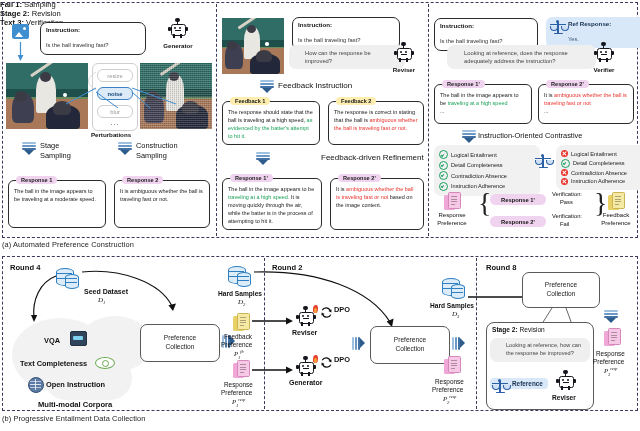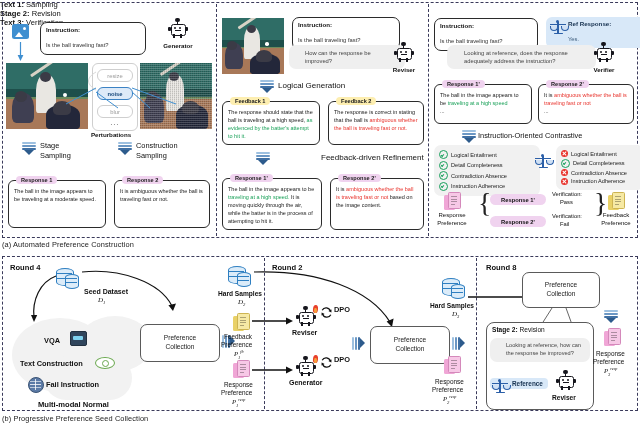--- a/index.html
+++ b/index.html
@@ -169,21 +169,21 @@
   svg.ln{position:absolute;left:0;top:0;overflow:visible;pointer-events:none;}
 </style>
 </head>
 <body>
 
 <div class="panel dash" style="left:2px;top:2px;width:636px;height:236px;"></div>
 <div class="vdash" style="left:216px;top:4px;height:232px;"></div>
 <div class="vdash" style="left:428px;top:4px;height:232px;"></div>
 
 <div class="stage-title" style="left:8px;top:6px;">
-  <span>Text 1:</span><span class="norm"> Sampling</span>
+  <span>Fail 1:</span><span class="norm"> Sampling</span>
 </div>
 
 <div class="imgicon" style="left:12px;top:24px;"></div>
 <svg class="ln" width="640" height="431">
   <line x1="20.5" y1="42" x2="20.5" y2="56" stroke="#3f8fd0" stroke-width="1.2"></line>
   <polygon points="20.5,61 17.6,55 23.4,55" fill="#3f8fd0"></polygon>
 </svg>
 
 <div class="instr" style="left:40px;top:22px;width:106px;">
   <b>Instruction:</b>
@@ -320,21 +320,21 @@
     <div class="lg r"></div>
 </div>
 <div class="lbl" style="left:380px;top:66px;width:48px;">Reviser</div>
 
 <div class="tdown" style="left:260px;top:80px;">
     <i></i>
     <i></i>
     <i></i>
     <u></u>
   </div>
-<div class="lbl n" style="left:278px;top:81px;width:118px;text-align:left;font-size:8px;">Logical Generation</div>
+<div class="lbl n" style="left:278px;top:81px;width:118px;text-align:left;font-size:8px;">Feedback Instruction</div>
 
 <div class="rbox" style="left:222px;top:101px;width:98px;height:44px;">
   <div class="tag yellow">Feedback 1</div>
   <div class="body"><span>The response should state that the ball is traveling at a high speed, </span><span class="grn">as evidenced by the batter's attempt to hit it.</span></div>
 </div>
 <div class="rbox" style="left:328px;top:101px;width:96px;height:44px;">
   <div class="tag yellow">Feedback 2</div>
   <div class="body"><span>The response is correct in stating that the ball is </span><span class="red">ambiguous whether the ball is traveling fast or not.</span></div>
 </div>
 
@@ -524,32 +524,32 @@
 
 <div class="cloud" style="left:12px;top:318px;width:96px;height:74px;"></div>
 <div class="cloud" style="left:78px;top:316px;width:74px;height:56px;"></div>
 <div class="cloud" style="left:44px;top:356px;width:88px;height:44px;border-radius:36px;"></div>
 
 <div class="txt b" style="left:44px;top:336px;font-size:7.4px;">VQA</div>
 <div class="vqaicon" style="left:70px;top:331px;">
     <b></b>
   </div>
 
-<div class="txt b" style="left:20px;top:359px;font-size:7.4px;">Text Construction</div>
+<div class="txt b" style="left:20px;top:359px;font-size:7.4px;">Text Completeness</div>
 <div class="eye" style="left:95px;top:357px;">
     <b></b>
   </div>
 
 <div class="globe" style="left:28px;top:377px;">
     <b></b>
     <i></i>
   </div>
-<div class="txt b" style="left:46px;top:380px;font-size:7.4px;">Fail Instruction</div>
-
-<div class="txt b" style="left:38px;top:400px;font-size:7.6px;">Multi-modal Normal</div>
+<div class="txt b" style="left:46px;top:380px;font-size:7.4px;">Open Instruction</div>
+
+<div class="txt b" style="left:38px;top:400px;font-size:7.6px;">Multi-modal Corpora</div>
 
 <div class="prefbox" style="left:140px;top:324px;width:78px;height:36px;">
   <div>
     <div>Preference</div>
     <div>Collection</div>
   </div>
 </div>
 <div class="tright" style="left:222px;top:335px;">
     <i></i>
     <i></i>
@@ -770,13 +770,13 @@
       <s style="top:3px;width:6px;"></s>
       <s style="top:5.5px;width:6px;"></s>
       <s style="top:8px;width:6px;"></s>
       <s style="top:10.5px;width:4px;"></s>
     </b>
 </div>
 <div class="txt" style="left:596px;top:350px;font-size:6.4px;">Response</div>
 <div class="txt" style="left:593px;top:358px;font-size:6.4px;">Preference</div>
 <div class="txt mi" style="left:604px;top:366px;font-size:6.6px;"><span>P</span><span class="sub">3</span><span class="sup">resp</span></div>
 
-<div class="cap" style="left:2px;top:414px;">(b) Progressive Preference Seed Collection</div>
+<div class="cap" style="left:2px;top:414px;">(b) Progressive Entailment Data Collection</div>
 
 </body></html>

